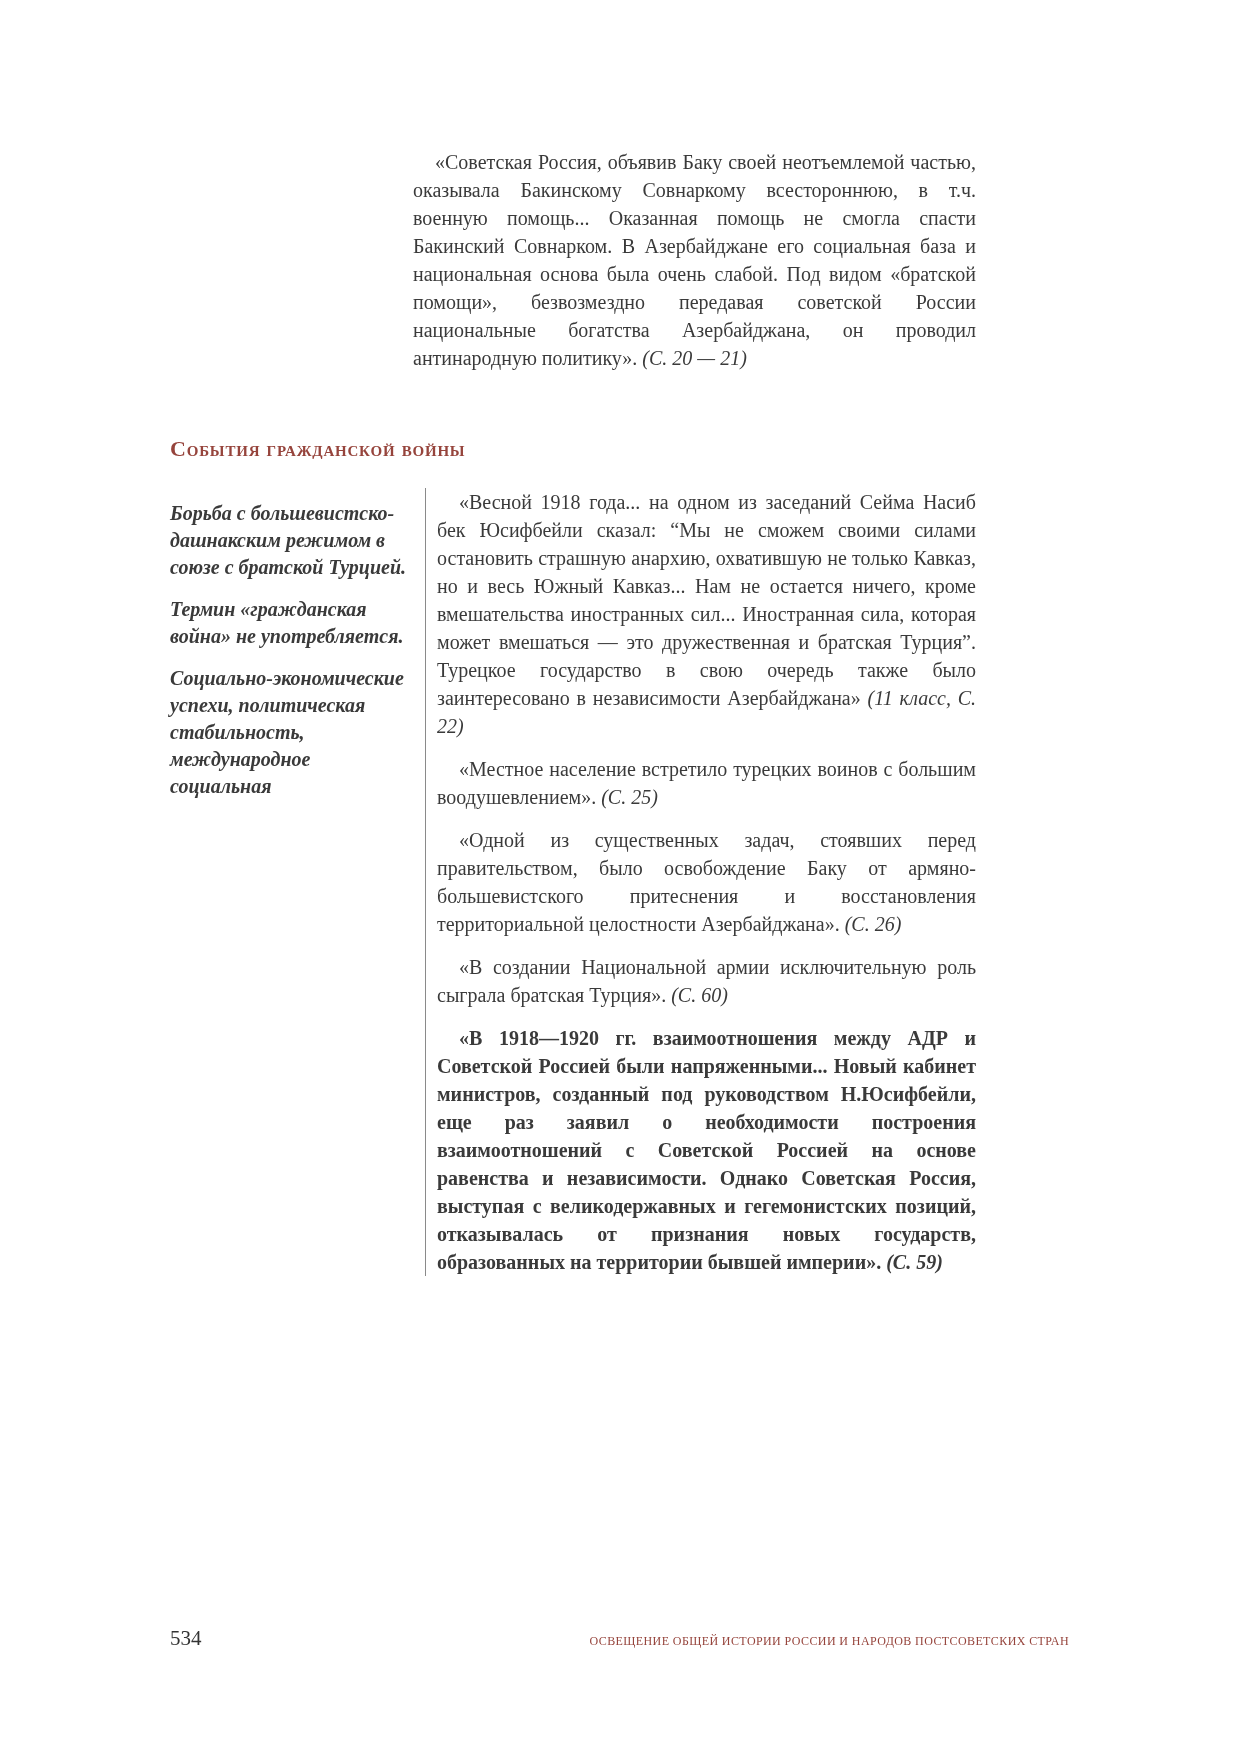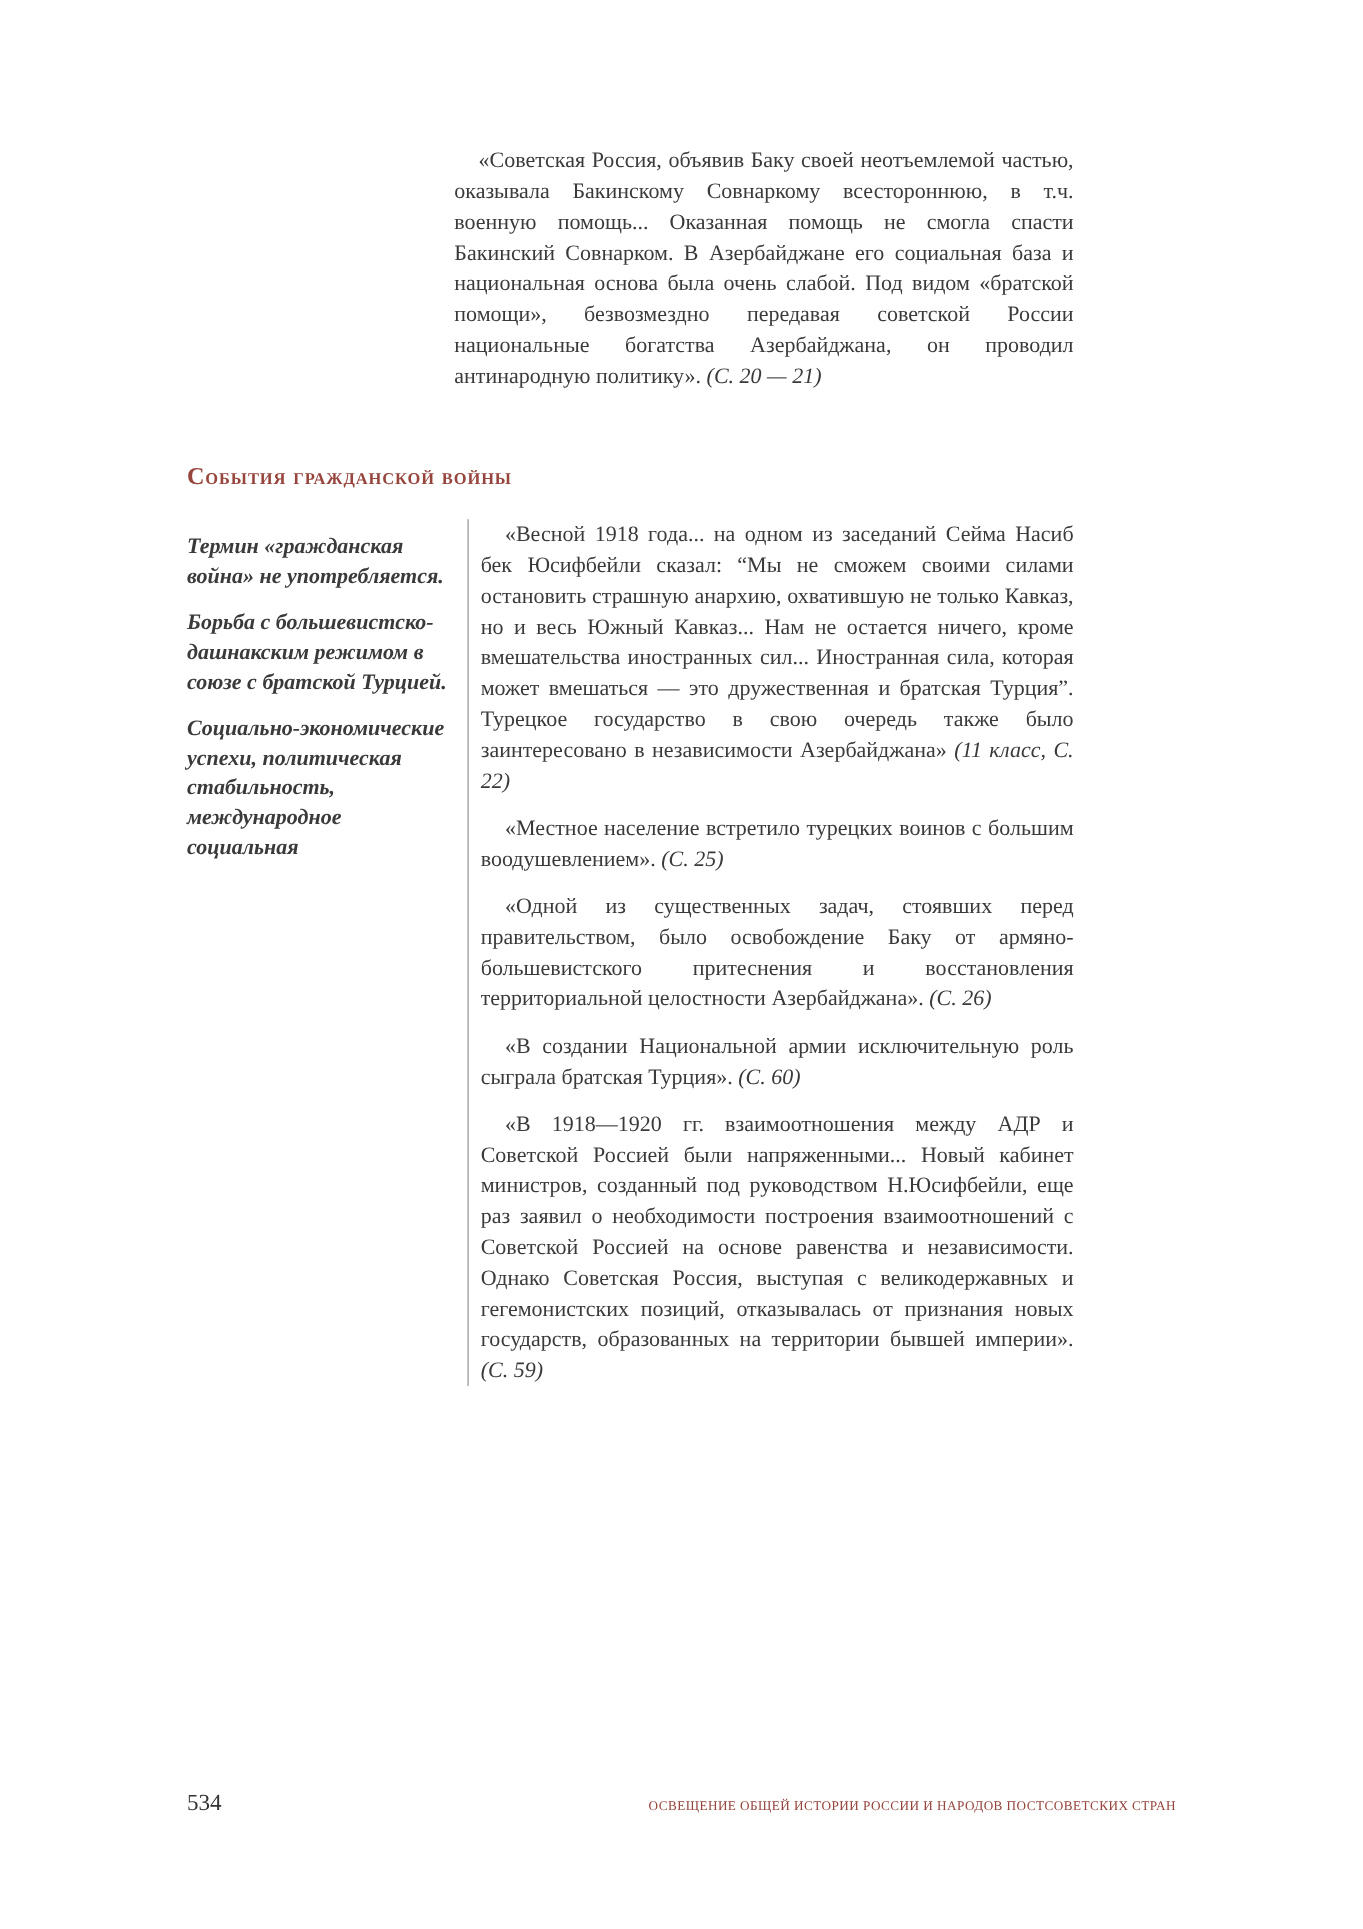--- a/index.html
+++ b/index.html
@@ -6,21 +6,21 @@
   html, body { margin: 0; padding: 0; }
   body {
     width: 1239px; height: 1754px;
     background: #ffffff;
     font-family: "Liberation Serif", "DejaVu Serif", serif;
     color: var(--body-text, #3a3a3a);
     position: relative;
     overflow: hidden;
   }
   .page { position: absolute; inset: 0; }
-  .content { position: absolute; left: 170px; top: 132px; width: 806px; }
+  .content { position: absolute; left: 170px; top: 148px; width: 806px; }
 
   .intro-quote {
     margin-left: 243px;
     width: 563px;
     font-size: 20px;
     line-height: 28px;
     text-align: justify;
   }
   .intro-quote p { margin: 0; text-indent: 22px; }
 
@@ -52,21 +52,21 @@
   .main-quotes {
     flex: 1;
     margin-left: 17px;
     border-left: 1px solid #8a8a8a;
     padding-left: 11px;
     font-size: 20px;
     line-height: 28px;
     text-align: justify;
   }
   .main-quotes p { margin: 0 0 15px 0; text-indent: 22px; }
-  .main-quotes p:last-child { margin-bottom: 0; }
+  .main-quotes p:last-child { margin-bottom: 0; font-weight: bold; }
 
   .footer {
     position: absolute;
     left: 170px;
     right: 170px;
     top: 1626px;
     display: flex;
     justify-content: space-between;
     align-items: baseline;
   }
@@ -86,22 +86,22 @@
 
     <div class="intro-quote">
       <p><span>«Советская Россия, объявив Баку своей неотъемлемой частью, оказывала Бакинскому Совнаркому всестороннюю, в т.ч. военную помощь... Оказанная помощь не смогла спасти Бакинский Совнарком. В Азербайджане его социальная база и национальная основа была очень слабой. Под видом «братской помощи», безвозмездно передавая советской России национальные богатства Азербайджана, он проводил антинародную политику». </span><span class="cite">(С. 20 — 21)</span></p>
     </div>
 
     <h2 class="section-heading">События гражданской войны</h2>
 
     <div class="columns">
 
       <aside class="sidebar">
+        <p>Борьба с большевистско-дашнакским режимом в союзе с братской Турцией.</p>
         <p>Термин «гражданская война» не употребляется.</p>
-        <p>Борьба с большевистско-дашнакским режимом в союзе с братской Турцией.</p>
         <p>Социально-экономические успехи, политическая стабильность, международное социальная</p>
       </aside>
 
       <main class="main-quotes">
         <p><span>«Весной 1918 года... на одном из заседаний Сейма Насиб бек Юсифбейли сказал: “Мы не сможем своими силами остановить страшную анархию, охватившую не только Кавказ, но и весь Южный Кавказ... Нам не остается ничего, кроме вмешательства иностранных сил... Иностранная сила, которая может вмешаться — это дружественная и братская Турция”. Турецкое государство в свою очередь также было заинтересовано в независимости Азербайджана» </span><span class="cite">(11 класс, С. 22)</span></p>
         <p><span>«Местное население встретило турецких воинов с большим воодушевлением». </span><span class="cite">(С. 25)</span></p>
         <p><span>«Одной из существенных задач, стоявших перед правительством, было освобождение Баку от армяно-большевистского притеснения и восстановления территориальной целостности Азербайджана». </span><span class="cite">(С. 26)</span></p>
         <p><span>«В создании Национальной армии исключительную роль сыграла братская Турция». </span><span class="cite">(С. 60)</span></p>
         <p><span>«В 1918—1920 гг. взаимоотношения между АДР и Советской Россией были напряженными... Новый кабинет министров, созданный под руководством Н.Юсифбейли, еще раз заявил о необходимости построения взаимоотношений с Советской Россией на основе равенства и независимости. Однако Советская Россия, выступая с великодержавных и гегемонистских позиций, отказывалась от признания новых государств, образованных на территории бывшей империи». </span><span class="cite">(С. 59)</span></p>
       </main>

